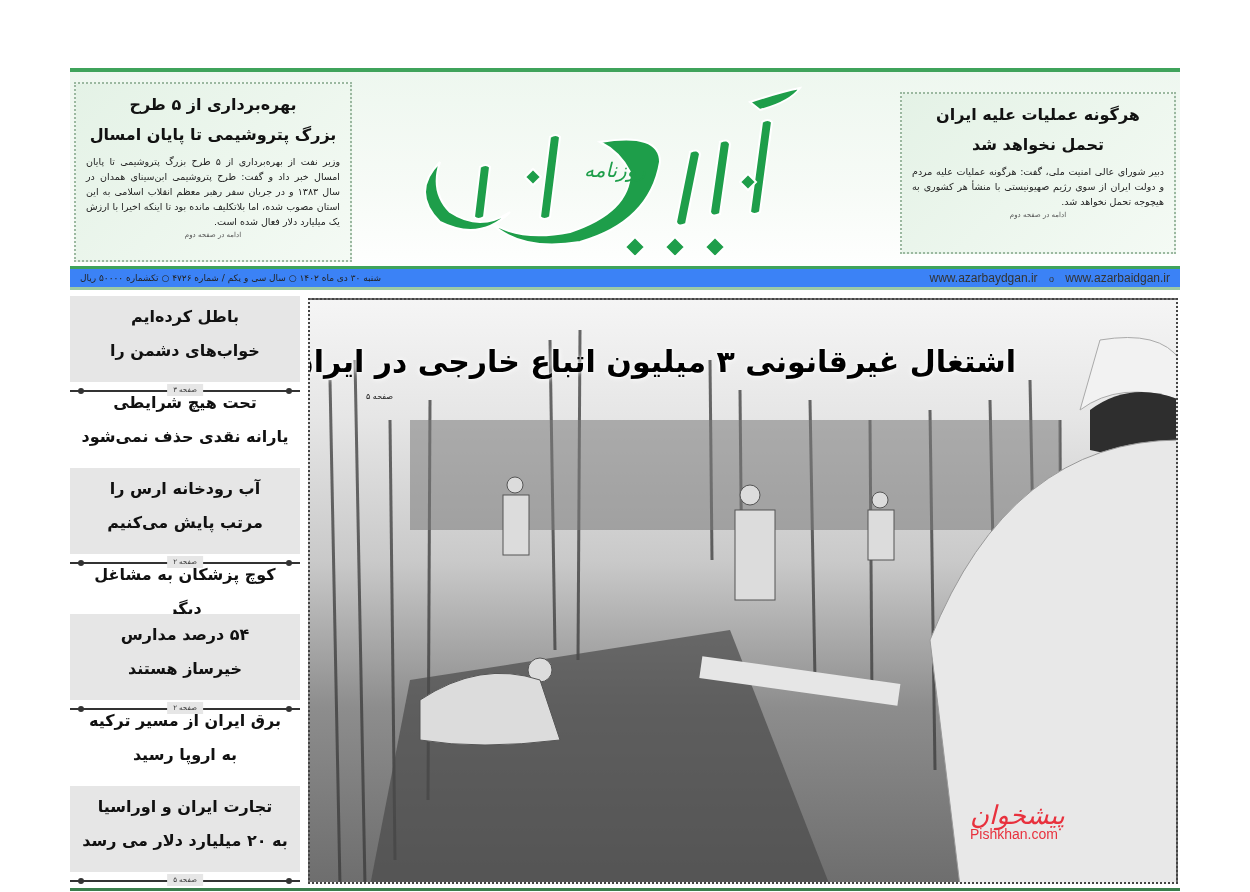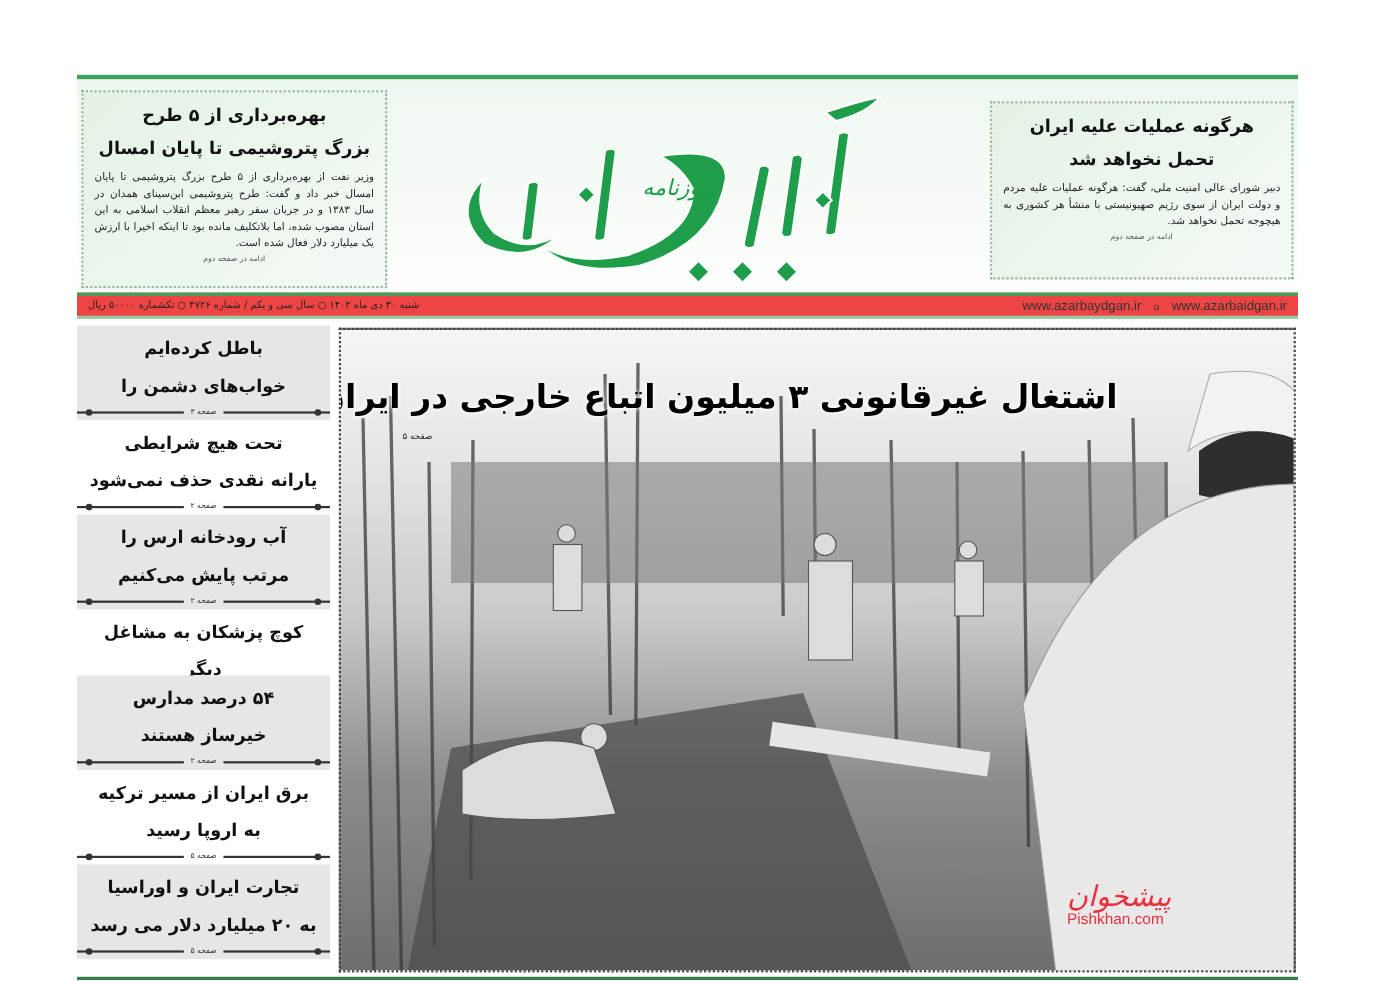--- a/index.html
+++ b/index.html
@@ -29,36 +29,36 @@
 
   .logo {
     position: absolute; left: 330px; top: 10px; width: 420px; height: 200px;
     display: flex; align-items: center; justify-content: center;
   }
   .logo svg { width: 420px; height: 200px; }
 
   .infobar {
     position: absolute; left: 0; top: 198px; width: 1110px; height: 24px;
     border-top: 3px solid #3fa35b; border-bottom: 3px solid #9ccaa6;
-    display: flex; justify-content: space-between; align-items: center; background: #ef4444;
+    display: flex; justify-content: space-between; align-items: center; background: #3b82f6;
     box-sizing: border-box;
   }
   .dateline { direction: rtl; font-size: 9px; color: #222; padding-left: 10px; width: 330px; text-align: left; }
   .sites { font-family: "Liberation Sans", sans-serif; font-size: 12px; color: #333; padding-right: 10px; }
   .sites .sep { margin: 0 8px; font-size: 9px; }
 
   
   .col {
     position: absolute; left: 0; top: 228px; width: 230px; height: 590px;
     display: flex; flex-direction: column; direction: rtl;
   }
   .item { box-sizing: border-box; padding: 4px 6px 0; text-align: center; position: relative; }
   .item.shade { background: #e6e6e6; }
   .item .h { font-weight: bold; font-size: 16px; line-height: 34px; color: #111; }
-  .item .ref { position: relative; height: 12px; margin: 0 -6px; }
+  .item .ref { position: relative; height: 12px; margin: 16px -6px; }
   .item .ref .line { position: absolute; left: 0; right: 0; top: 6px; height: 2px; background: #333; }
   .item .ref .dot { position: absolute; top: 4px; width: 6px; height: 6px; border-radius: 50%; background: #333; }
   .item .ref .lbl {
     position: absolute; left: 50%; transform: translateX(-50%); top: 0; background: inherit;
     font-size: 7px; line-height: 12px; padding: 0 6px; color: #333; white-space: nowrap;
   }
   .item.shade .ref .lbl { background: #e6e6e6; }
   .item.plain .ref .lbl { background: #fff; }
 
   

